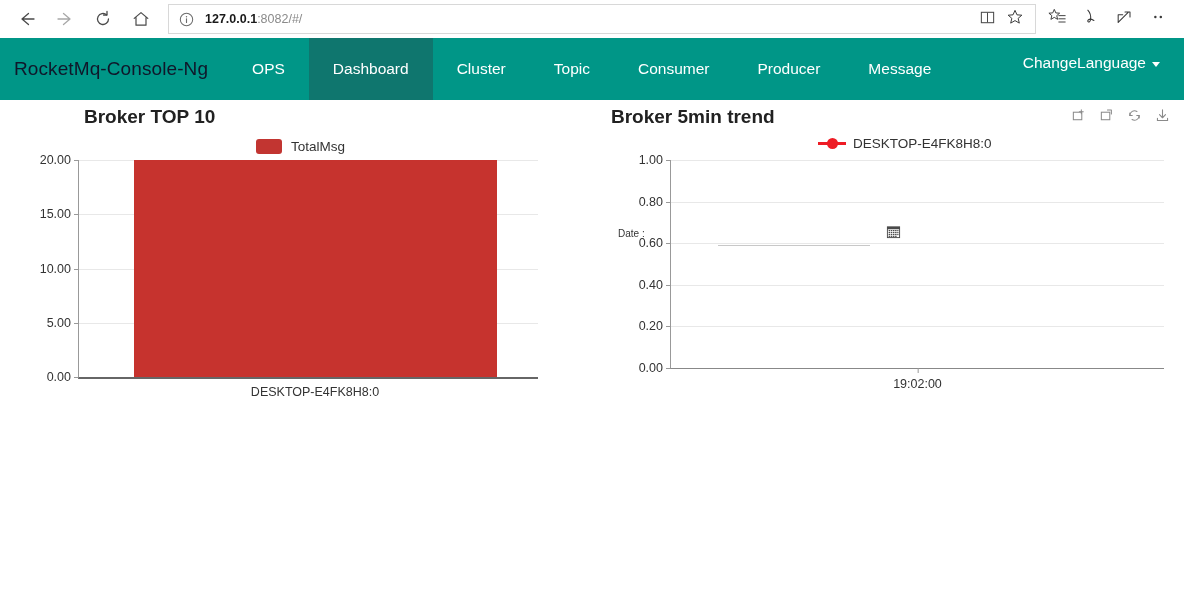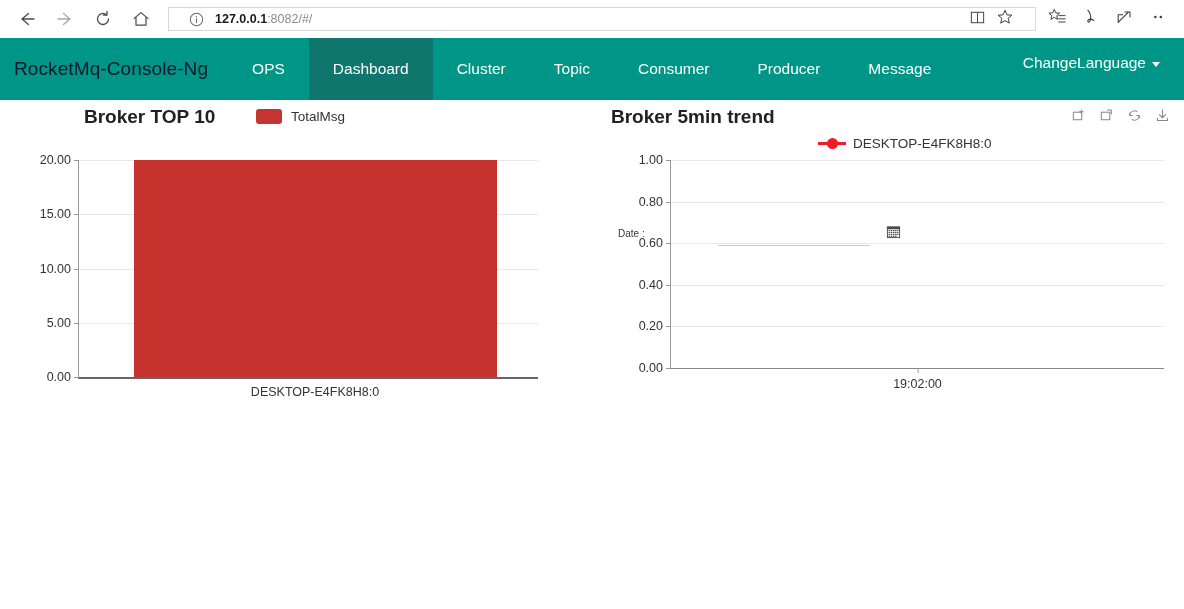--- a/index.html
+++ b/index.html
@@ -21,27 +21,27 @@
   }
   .nav-btn {
     width: 38px; height: 30px;
     display: flex; align-items: center; justify-content: center;
     color: #4a4a4a;
     flex: 0 0 auto;
   }
   .nav-btn svg { display: block; }
   .url-field {
     flex: 1 1 auto;
-    height: 24px;
+    height: 30px;
     margin-left: 8px;
     background: #ffffff;
     border: 1px solid #d8d8d8;
     display: flex;
     align-items: center;
-    padding: 0 16px;
+    padding: 0 6px;
     min-width: 0;
   }
   .info-icon {
     width: 22px; height: 22px;
     display: flex; align-items: center; justify-content: center;
     color: #6c6c6c;
     flex: 0 0 auto;
   }
   .url-text {
     font-size: 12.5px;
@@ -145,21 +145,21 @@
   .left-panel { position: absolute; left: 0; top: 0; width: 600px; }
   .right-panel { position: absolute; left: 600px; top: 0; width: 584px; }
 
   .chart-head {
     position: relative;
     height: 34px;
   }
   .chart-head .panel-title { position: absolute; }
 
   .legend-chip {
-    display: flex; align-items: center; gap: 9px;
+    display: flex; align-items: center; gap: 9px; margin-top: 30px;
   }
   .legend-swatch {
     width: 26px; height: 15px;
     border-radius: 3px;
     background: #c23531;
   }
   .legend-text { font-size: 13.5px; color: #333; white-space: nowrap; }
 
   .legend-line {
     display: flex; align-items: center; gap: 7px;

